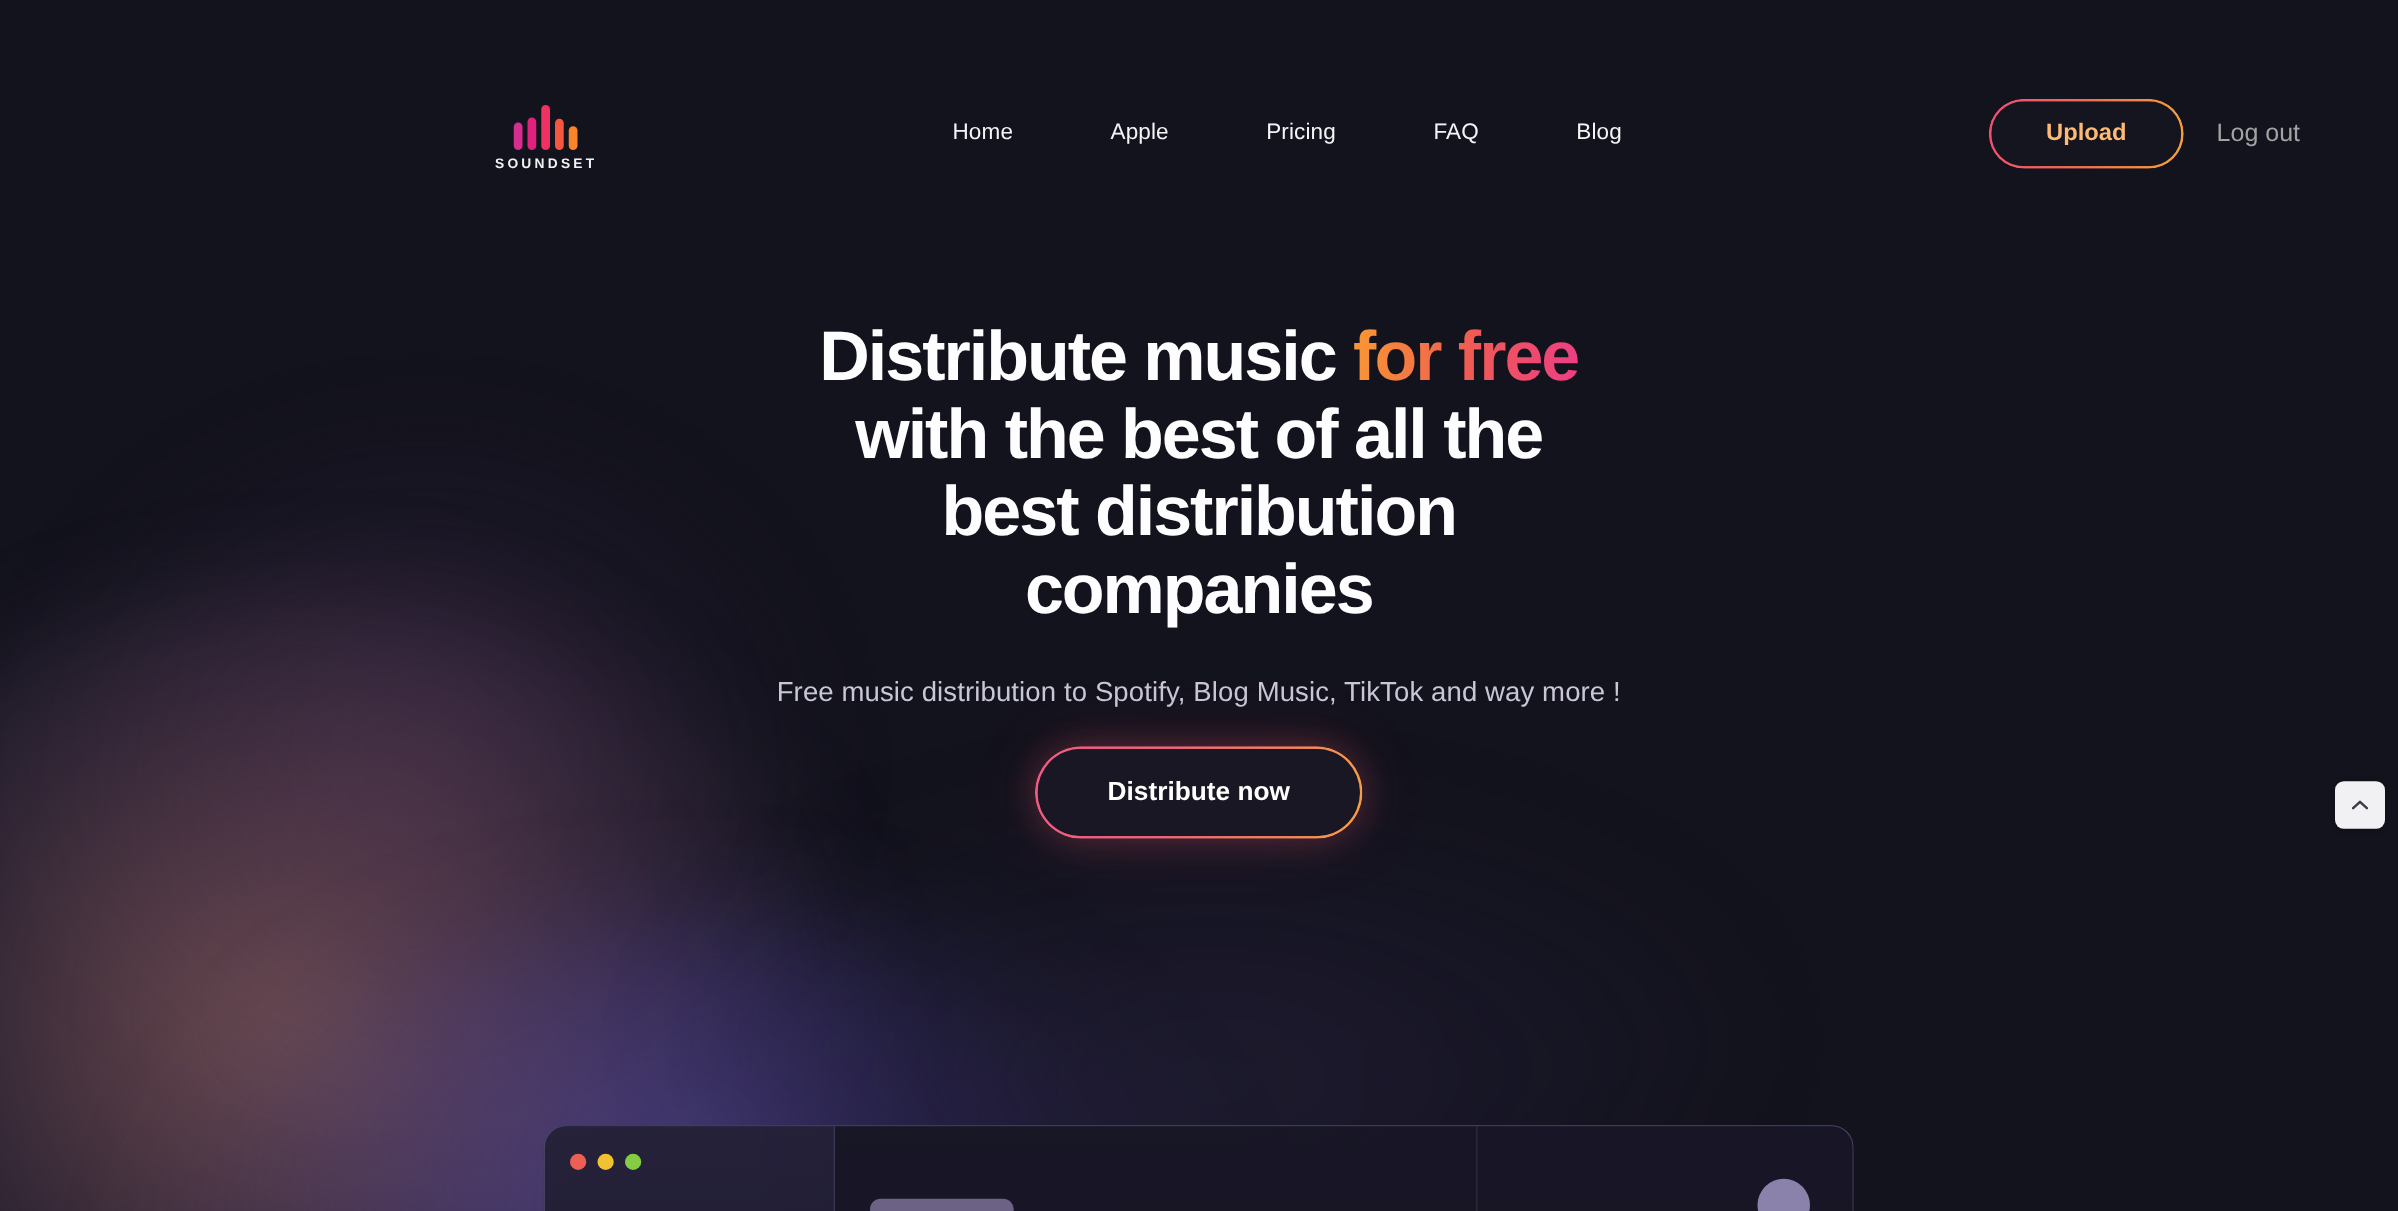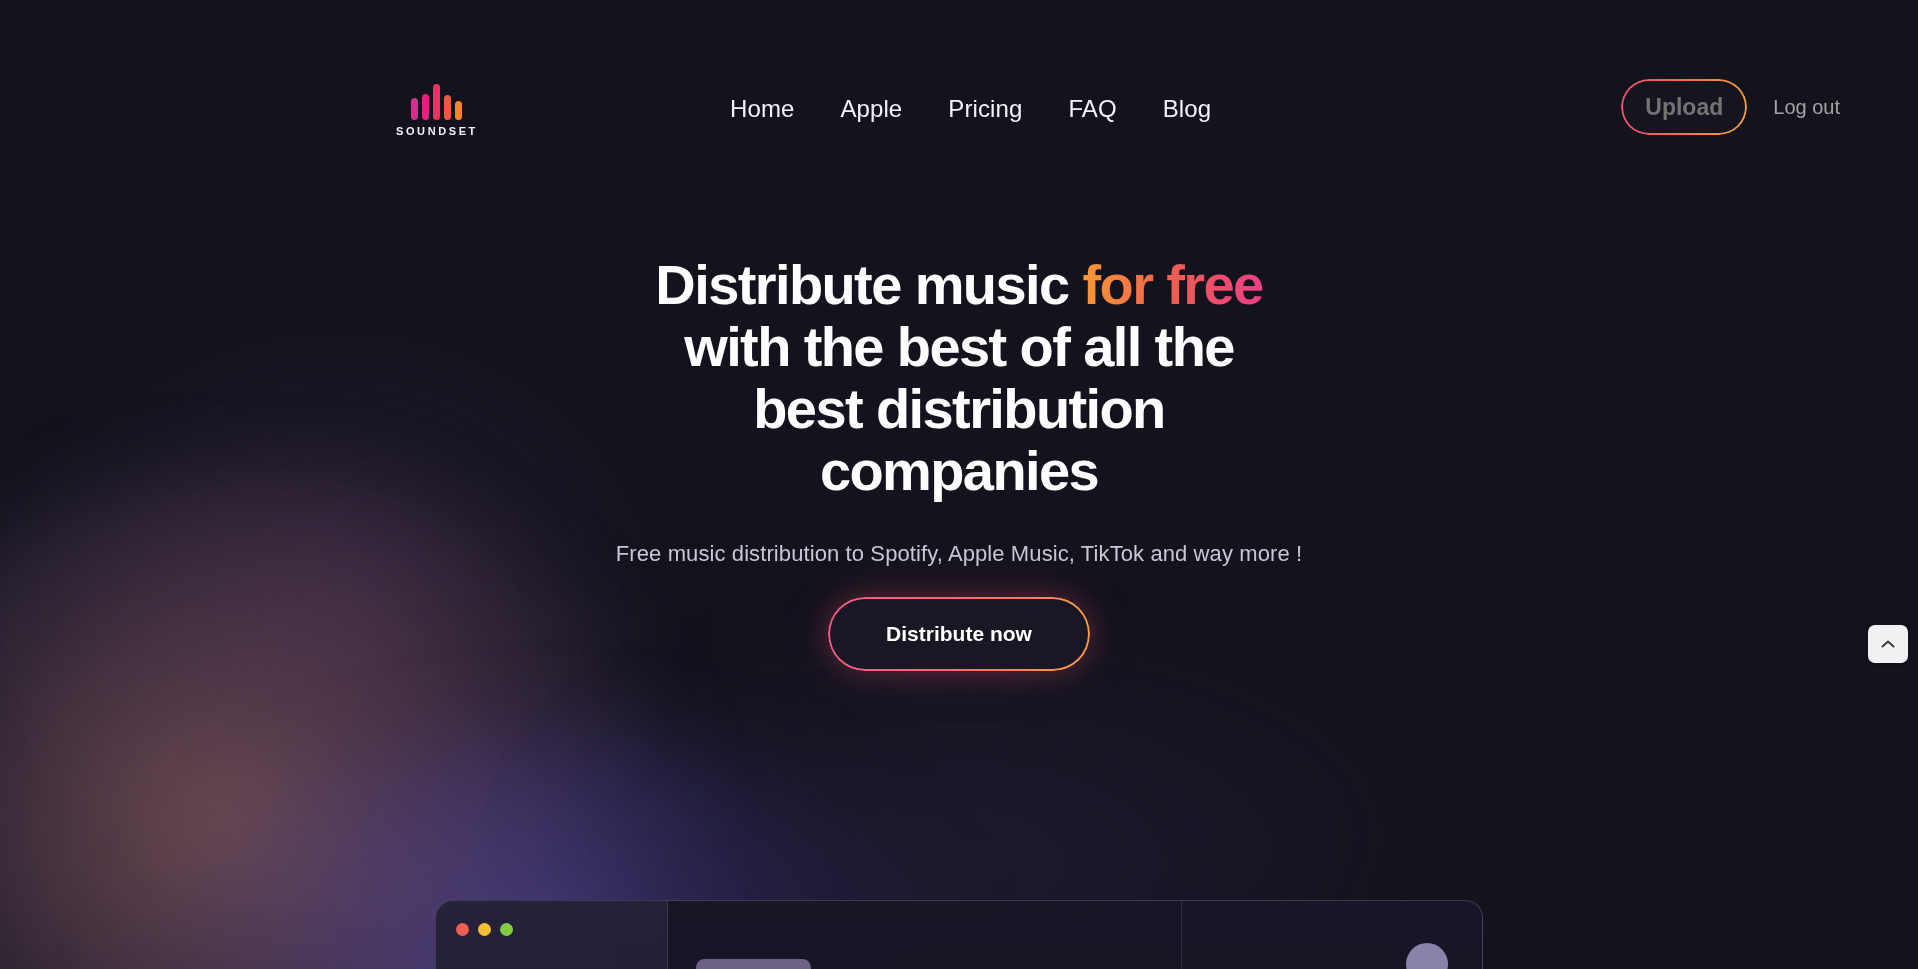--- a/index.html
+++ b/index.html
@@ -128,45 +128,46 @@
   .nav {
     position: absolute;
     left: 730px;
     top: 95px;
     display: flex;
     gap: 46px;
   }
   .nav a {
     color: #f4f4f8;
     text-decoration: none;
-    font-size: 24px;
+    font-size: 18px;
     font-weight: 500;
     letter-spacing: 0.1px;
     cursor: pointer;
+    margin-left: 32px;
   }
 
   .auth {
     position: absolute;
     right: 78px;
     top: 81px;
     display: flex;
     align-items: center;
     gap: 28px;
   }
   .upload-btn {
     position: relative;
     display: inline-flex;
     align-items: center;
     justify-content: center;
     height: 52px;
-    padding: 0 22px;
+    padding: 0 44px;
     border-radius: 999px;
     background: #15151f;
-    color: #737373;
-    font-size: 23px;
+    color: #fdba74;
+    font-size: 19px;
     font-weight: 700;
     cursor: pointer;
     border: none;
     font-family: inherit;
   }
   .upload-btn::before {
     content: "";
     position: absolute;
     inset: -2px;
     border-radius: 999px;
@@ -373,21 +374,21 @@
 
   <section class="hero">
 
     <h1 class="headline">
       <span>Distribute music </span><span class="grad-text">for free</span><br>
       <span>with the best of all the</span><br>
       <span>best distribution</span><br>
       <span>companies</span>
     </h1>
 
-    <p class="subtitle">Free music distribution to Spotify, Apple Music, TikTok and way more !</p>
+    <p class="subtitle">Free music distribution to Spotify, Blog Music, TikTok and way more !</p>
 
     <div class="cta-wrap">
       <button class="cta-btn">Distribute now</button>
     </div>
 
   </section>
 
   <div class="mockup">
     <div class="mock-body">
 

